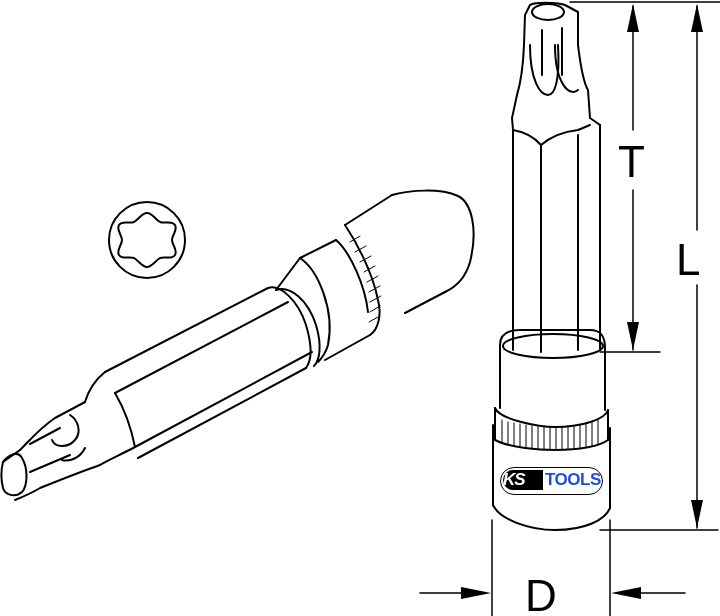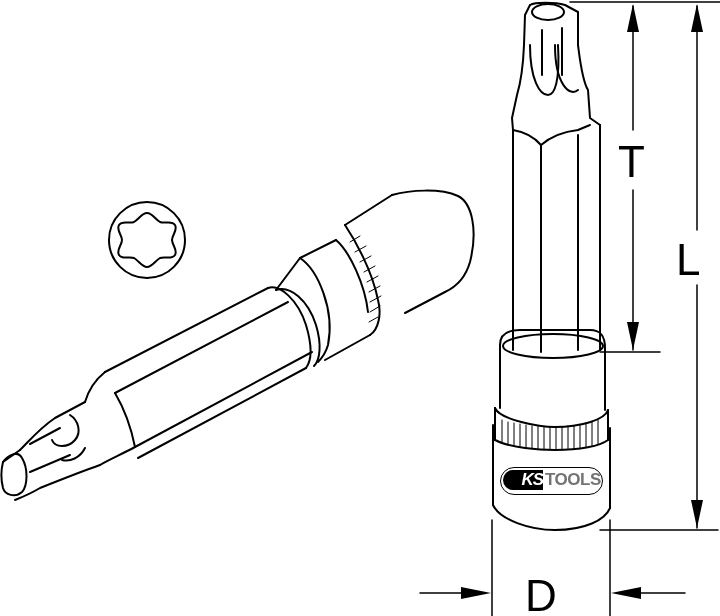--- a/index.html
+++ b/index.html
@@ -4,22 +4,22 @@
 <style>
   html, body { margin: 0; padding: 0; background: #ffffff; }
   body { width: 720px; height: 616px; overflow: hidden; position: relative; font-family: "Liberation Sans", sans-serif; }
   #canvas { position: absolute; left: 0; top: 0; width: 720px; height: 616px; }
   .dim-label { position: absolute; font-family: "Liberation Sans", sans-serif; font-size: 44px; color: #000; line-height: 1; }
   #label-T { left: 618px; top: 140px; }
   #label-L { left: 676px; top: 238px; }
   #label-D { left: 525px; top: 574px; }
   .logo { position: absolute; left: 500px; top: 467px; width: 103px; height: 28px; }
   .logo .pill { position: absolute; left: 0; top: 0; width: 101px; height: 26px; border: 1.5px solid #000; border-radius: 14px; background: #fff; }
-  .logo .ks { position: absolute; left: 3px; top: 3px; width: 40px; height: 20px; background: #000; border-radius: 11px 0 0 11px; color: #fff; font-weight: bold; font-style: italic; font-size: 17px; line-height: 20px; text-align: right; letter-spacing: -1px; }
-  .logo .tools { position: absolute; left: 45px; top: 3px; font-weight: bold; font-size: 17px; line-height: 20px; color: #737373; letter-spacing: -0.5px; }
+  .logo .ks { position: absolute; left: 3px; top: 3px; width: 40px; height: 20px; background: #000; border-radius: 11px 0 0 11px; color: #fff; font-weight: bold; font-style: italic; font-size: 17px; line-height: 20px; text-align: left; letter-spacing: -1px; }
+  .logo .tools { position: absolute; left: 45px; top: 3px; font-weight: bold; font-size: 17px; line-height: 20px; color: #1d4ed8; letter-spacing: -0.5px; }
 </style>
 </head>
 <body>
 
 <svg id="canvas" viewBox="0 0 720 616" xmlns="http://www.w3.org/2000/svg" fill="none" stroke="#000" stroke-width="2" stroke-linejoin="round" stroke-linecap="round">
 
   <g>
     <circle cx="147" cy="240" r="38"></circle>
     <path d="M147,213 C152,213 155,219 160,222 C165,224 172,220 175,225 C178,230 172,235 172,240 C172,245 178,250 175,255 C172,260 165,256 160,258 C155,261 152,267 147,267 C142,267 139,261 134,258 C129,256 122,260 119,255 C116,250 122,245 122,240 C122,235 116,230 119,225 C122,220 129,224 134,222 C139,219 142,213 147,213 Z"></path>
   </g>

